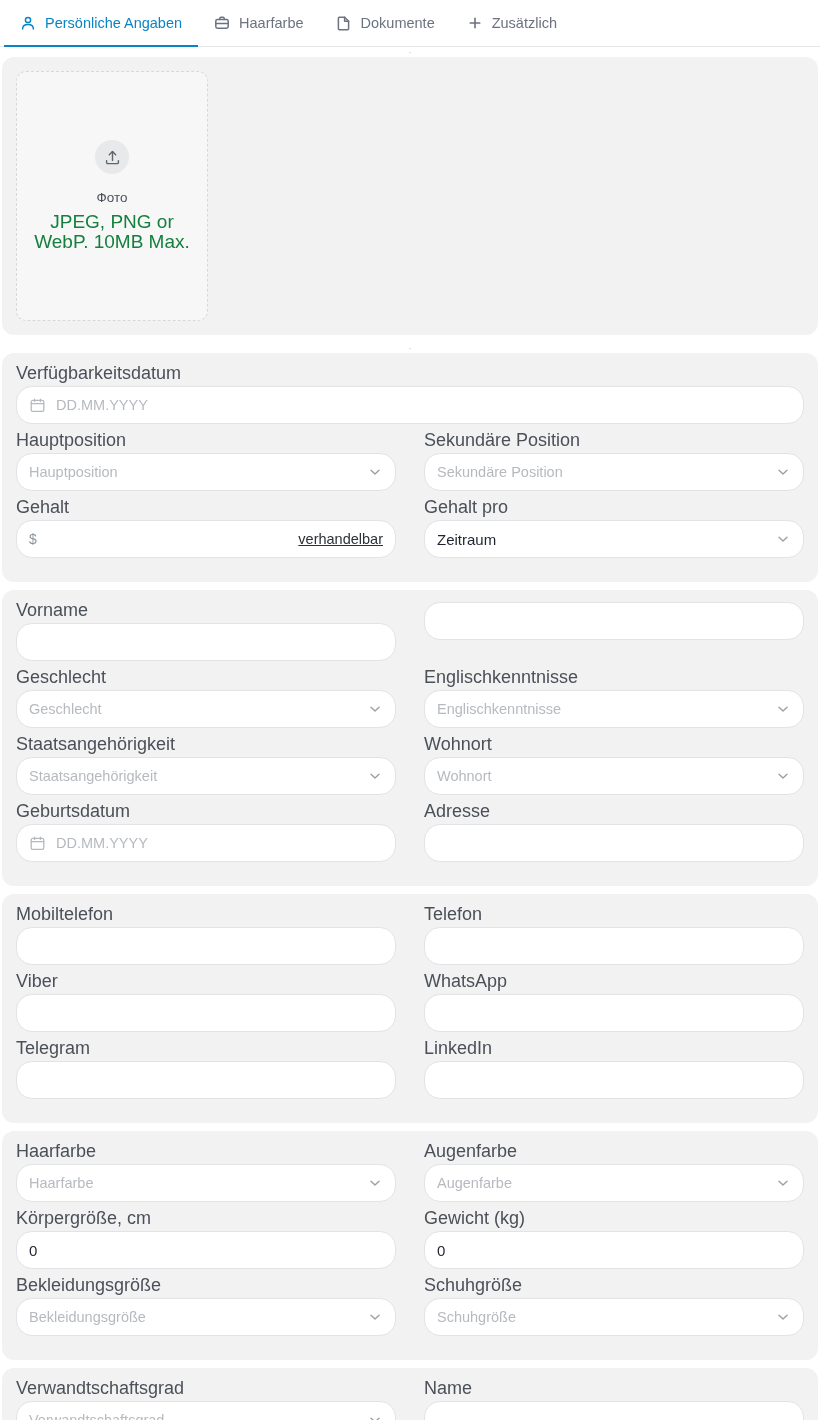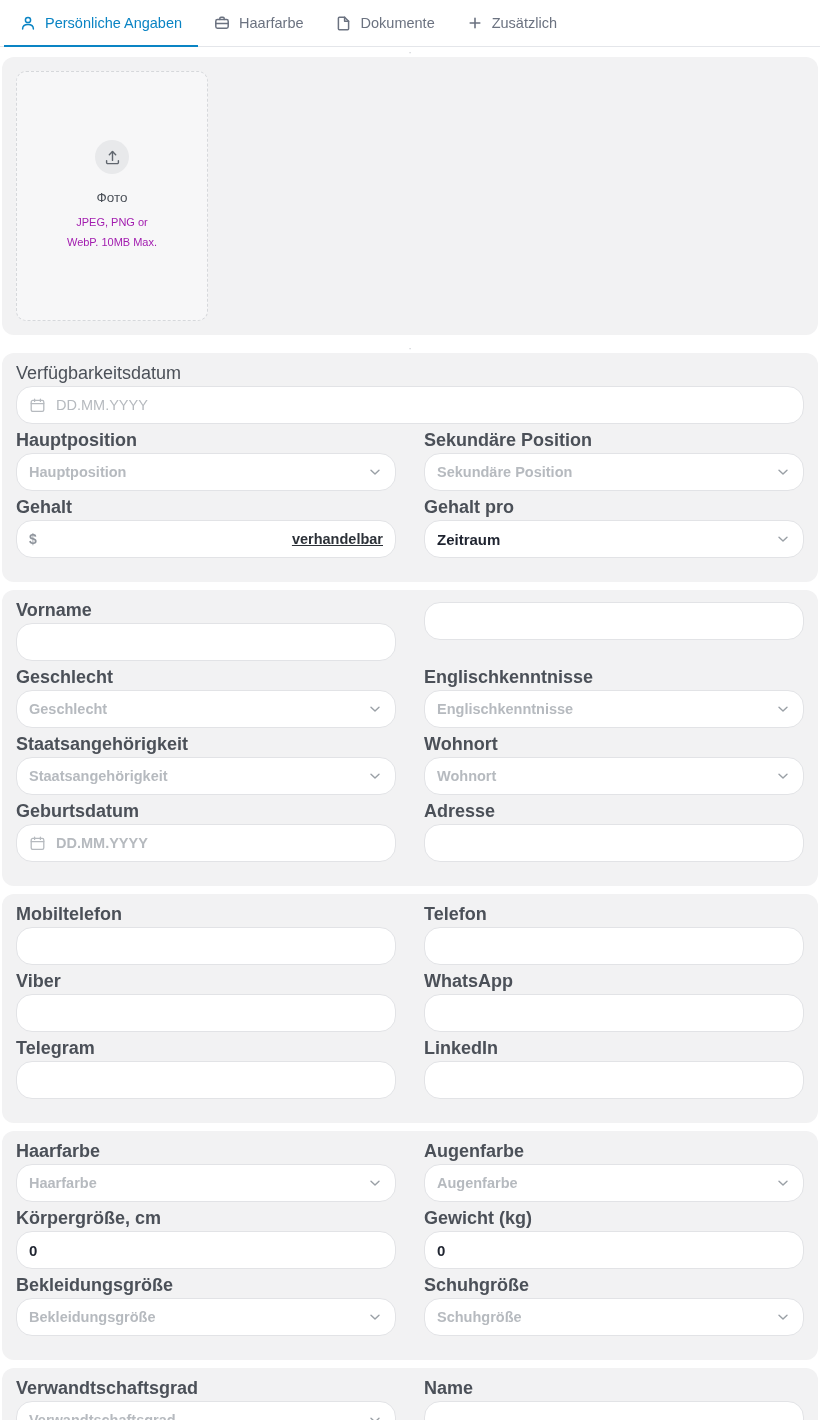--- a/index.html
+++ b/index.html
@@ -46,21 +46,20 @@
     background: #f2f2f3;
     border-radius: 12px;
     margin: 0 2px 8px 2px;
     padding: 12px 14px 16px 14px;
   }
   .card.photo-card { padding: 14px 14px 14px 14px; }
 
   .row2 {
     display: flex;
     gap: 28px;
-    font-weight: bold;
   }
   .col { flex: 1 1 0; min-width: 0; }
 
   .field { margin-bottom: 8px; }
   .label {
     font-size: 18px;
     color: #4b5058;
     margin-bottom: 5px;
     line-height: 16px;
   }
@@ -113,21 +112,21 @@
   .upl-icon {
     width: 34px; height: 34px;
     border-radius: 50%;
     background: #e8e9eb;
     display: flex; align-items: center; justify-content: center;
     margin-bottom: 16px;
     color: #6b7280;
   }
   .upl-title { font-size: 13.5px; color: #4b5058; margin-bottom: 7px; }
   .upl-sub {
-    font-size: 11px; color: #a21caf; text-align: center; line-height: 20px;
+    font-size: 19px; color: #15803d; text-align: center; line-height: 20px;
   }
   .tiny-dot {
     height: 10px;
     display: flex;
     justify-content: center;
     align-items: center;
     color: #c9ccd0;
     font-size: 11px;
   }
 </style>

